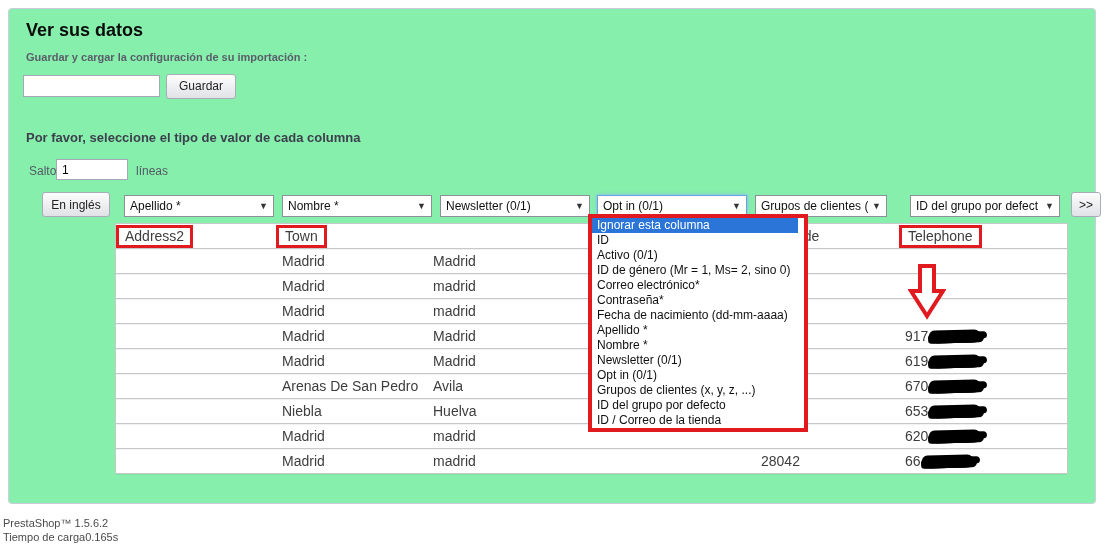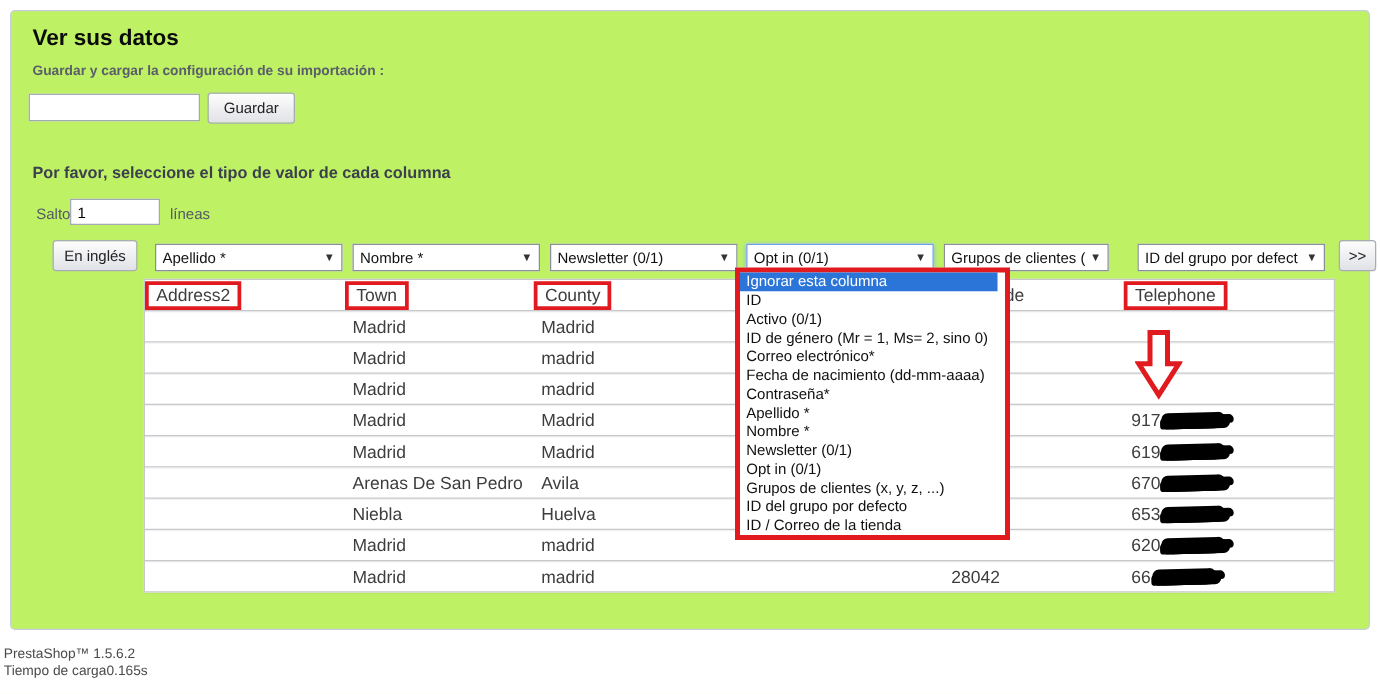--- a/index.html
+++ b/index.html
@@ -1,17 +1,17 @@
 <!DOCTYPE html>
 <html style="--red: #e11a1f; --blue: #2b74d8;"><head>
 <meta charset="utf-8">
 <style>
   html,body{margin:0;padding:0;background:#fff;font-family:"Liberation Sans",sans-serif;}
   .stage{position:relative;width:1104px;height:555px;overflow:hidden;background:#fff;}
-  .panel{position:absolute;left:8px;top:8px;width:1086px;height:494px;background:#bef264;
+  .panel{position:absolute;left:8px;top:8px;width:1086px;height:494px;background:#86efac;
          border:1px solid #c9cdd9;border-radius:4px;}
   .page-title{position:absolute;left:17px;top:11px;font-size:18px;font-weight:bold;color:#0b0b0b;}
   .subtitle{position:absolute;left:17px;top:42px;font-size:11px;font-weight:bold;color:#5a5e6a;}
   .cfg-input{position:absolute;left:14px;top:66px;width:137px;height:22px;border:1px solid #a3a9b5;
              background:#fff;box-sizing:border-box;font-size:12px;padding:0 4px;}
   .btn{position:absolute;background:linear-gradient(#fdfdfd,#e1e2e7);border:1px solid #a8acb8;
        border-radius:3px;color:#222;font-size:12px;font-family:"Liberation Sans",sans-serif;
        text-align:center;cursor:pointer;}
   .btn-guardar{left:157px;top:65px;height:25px;padding:0 12px;line-height:23px;}
   .heading{position:absolute;left:17px;top:121px;font-size:13px;font-weight:bold;color:#3c3f4d;}
@@ -89,21 +89,20 @@
           <span class="sel-label">ID del grupo por defect</span>
           <span class="caret">▼</span>
         </div>
       </div>
     <button class="btn btn-fwd">&gt;&gt;</button>
 
     <div class="tbl" id="tbl">
         <div class="trow">
           <div class="tcell" style="left: 0px; width: 160px;"><span class="hl">Address2</span></div>
           <div class="tcell" style="left: 160px; width: 151px;"><span class="hl">Town</span></div>
-          <div class="tcell" style="left: 311px; width: 228px;"><span class="hl">County</span></div>
           <div class="tcell" style="left: 539px; width: 100px;"></div>
           <div class="tcell" style="left: 639px; width: 144px;">Postcode</div>
           <div class="tcell" style="left: 783px; width: 196px;"><span class="hl">Telephone</span></div>
         </div>
         <div class="trow">
           <div class="tcell" style="left: 0px; width: 160px;"></div>
           <div class="tcell" style="left: 160px; width: 151px;">Madrid</div>
           <div class="tcell" style="left: 311px; width: 228px;">Madrid</div>
           <div class="tcell" style="left: 539px; width: 100px;"></div>
           <div class="tcell" style="left: 639px; width: 144px;"></div>
@@ -174,22 +173,22 @@
           <div class="tcell" style="left: 783px; width: 168px;"><span>66</span><span class="redact"></span></div>
         </div>
       </div>
 
     <div class="ddl" id="ddl">
         <div class="opt selected">Ignorar esta columna</div>
         <div class="opt">ID</div>
         <div class="opt">Activo (0/1)</div>
         <div class="opt">ID de género (Mr = 1, Ms= 2, sino 0)</div>
         <div class="opt">Correo electrónico*</div>
+        <div class="opt">Contraseña*</div>
         <div class="opt">Fecha de nacimiento (dd-mm-aaaa)</div>
-        <div class="opt">Contraseña*</div>
         <div class="opt">Apellido *</div>
         <div class="opt">Nombre *</div>
         <div class="opt">Newsletter (0/1)</div>
         <div class="opt">Opt in (0/1)</div>
         <div class="opt">Grupos de clientes (x, y, z, ...)</div>
         <div class="opt">ID del grupo por defecto</div>
         <div class="opt">ID / Correo de la tienda</div>
       </div>
 
     <svg class="arrow" width="38" height="57" viewBox="0 0 38 57">

